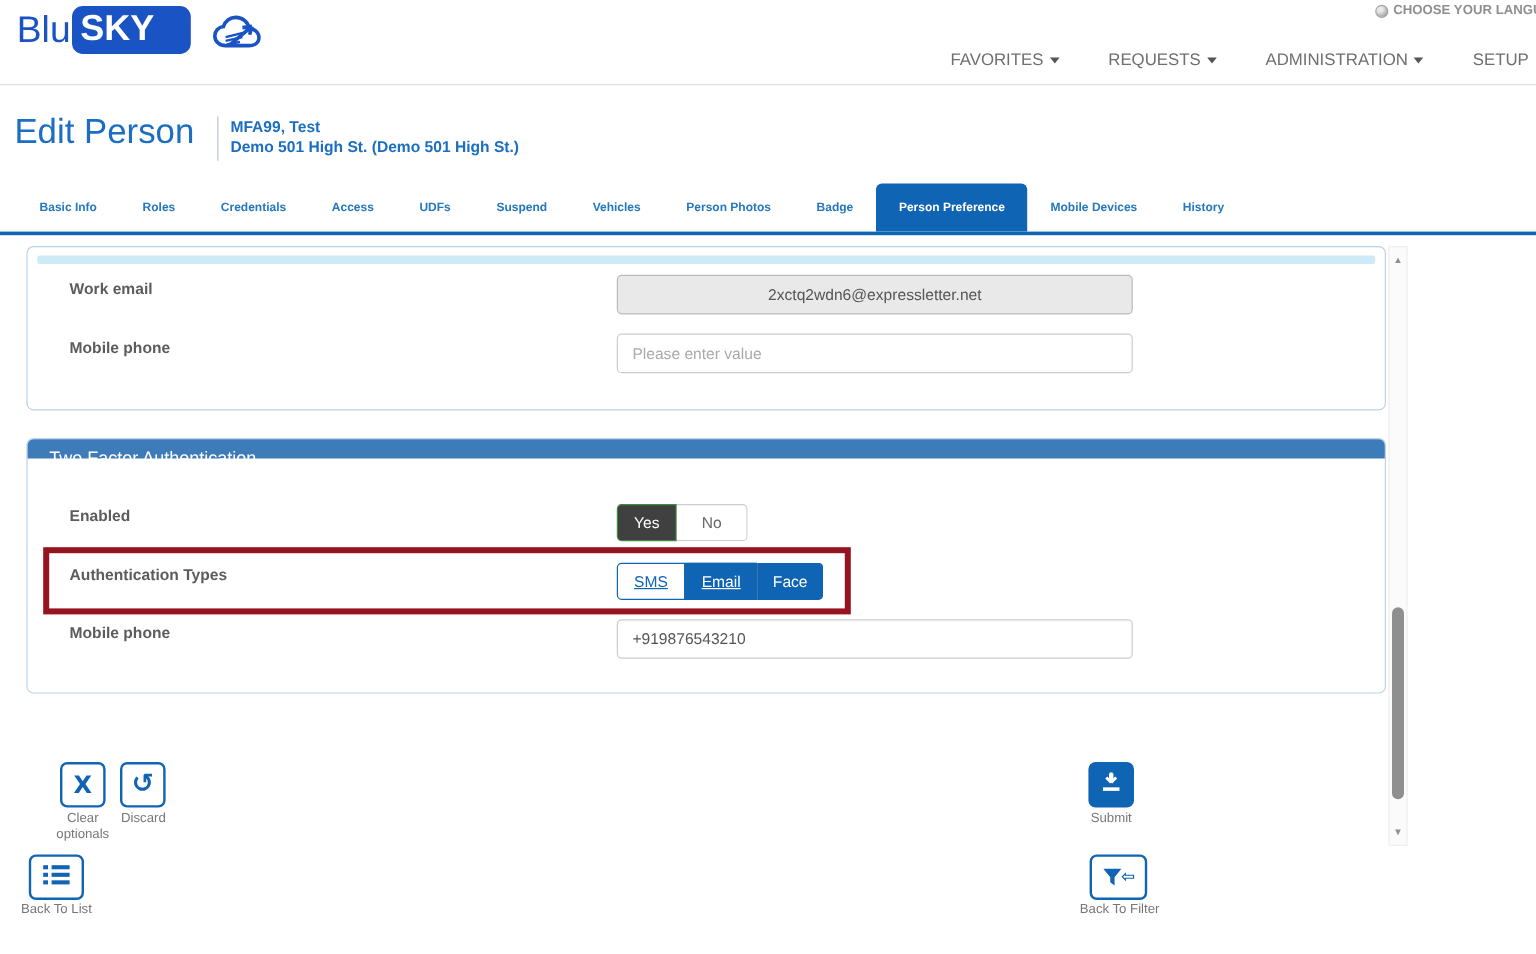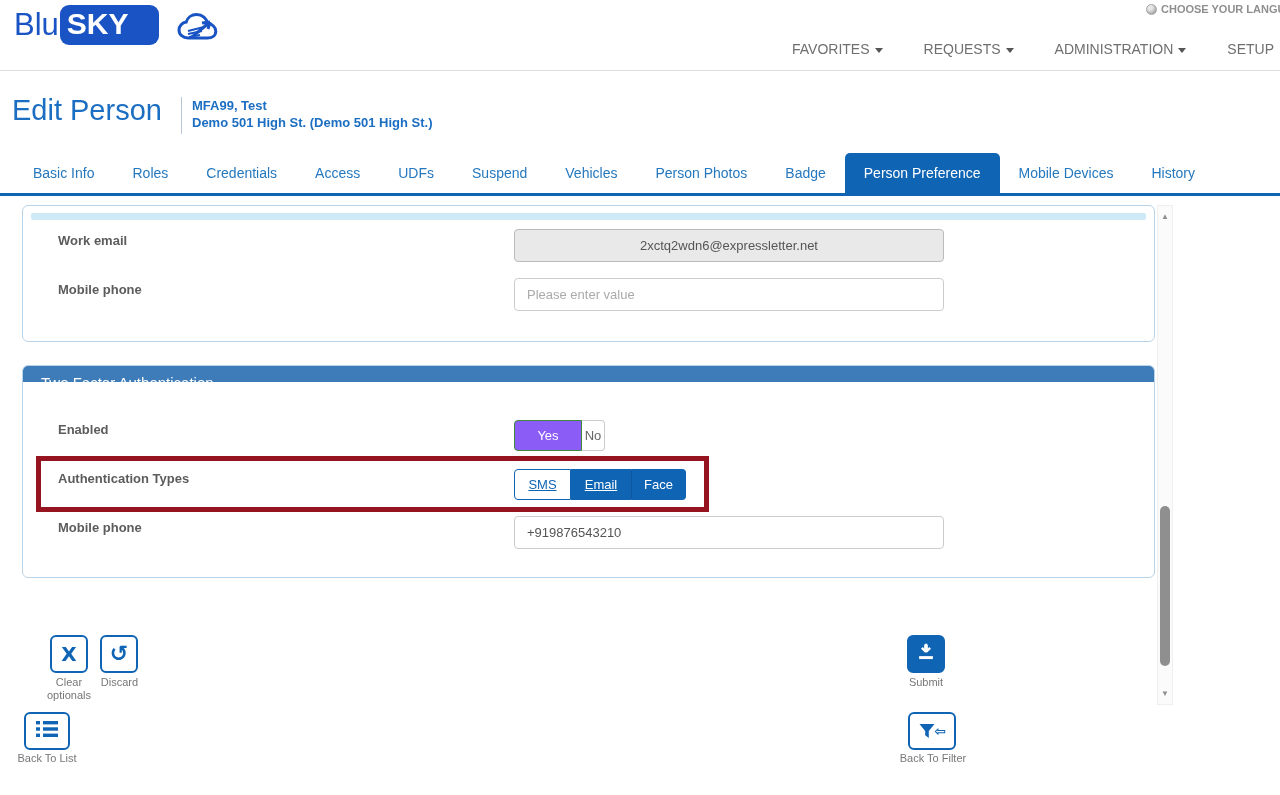--- a/index.html
+++ b/index.html
@@ -25,40 +25,40 @@
   .caret{width:0;height:0;border-left:4px solid transparent;border-right:4px solid transparent;border-top:5px solid #555;margin-top:2px;}
   
   .page-title{position:absolute;left:12px;top:94px;font-size:29px;color:#1b6ec2;}
   .title-sep{position:absolute;left:181px;top:97px;width:1px;height:37px;background:#b9c6d6;}
   .subtitle{position:absolute;left:192px;top:97px;color:#1b6ec2;}
   .subtitle .l1{font-size:13px;font-weight:700;line-height:17px;}
   .subtitle .l2{font-size:13px;font-weight:600;line-height:17px;}
   
   .tabs{position:absolute;left:0;top:153px;width:1280px;height:43px;border-bottom:3px solid #0f64b4;
     display:flex;align-items:stretch;padding-left:14px;box-sizing:border-box;}
-  .tab{font-size:14px;color:#2578be;display:flex;align-items:center;padding:0 19px;cursor:pointer;}
+  .tab{font-size:10px;color:#2578be;display:flex;align-items:center;padding:0 19px;cursor:pointer;font-weight:bold;}
   .tab.active{background:#0f64b4;color:#fff;border-radius:5px 5px 0 0;}
   
   .panel{position:absolute;left:22px;width:1133px;background:#fff;border:1px solid #b9d3e8;border-radius:6px;box-sizing:border-box;}
   .panel1{top:205px;height:137px;}
   .panel1-strip{margin:7px 8px 0 8px;height:7px;background:#cfeaf7;border-radius:2px;}
   .panel2{top:365px;height:213px;}
   .panel2-header{height:16px;background:#3d7cb8;border-radius:5px 5px 0 0;color:#fff;
     font-size:15px;line-height:34px;padding-left:18px;}
   .field-label{position:absolute;left:35px;font-size:13px;font-weight:700;color:#5c5c5c;}
   .text-input{position:absolute;left:491px;width:430px;height:33px;box-sizing:border-box;
     border:1px solid #ccc;border-radius:4px;padding:0 12px;font-size:13px;color:#555;
     font-family:"Liberation Sans",sans-serif;background:#fff;outline:none;}
   .text-input::placeholder{color:#aaa;}
   .text-input:disabled{background:#e9e9e9;border-color:#bbb;color:#555;}
   
   .btn-group{position:absolute;left:491px;display:flex;}
   .tg-btn{height:31px;box-sizing:border-box;font-size:13px;display:flex;align-items:center;justify-content:center;cursor:pointer;}
-  .btn-yes{width:68px;background:#8b5cf6;color:#fff;border:1px solid #3d8b3d;border-radius:4px 0 0 4px;}
-  .btn-no{width:23px;background:#fff;color:#666;border:1px solid #ccc;border-left:none;border-radius:0 4px 4px 0;}
+  .btn-yes{width:50px;background:#404040;color:#fff;border:1px solid #3d8b3d;border-radius:4px 0 0 4px;}
+  .btn-no{width:59px;background:#fff;color:#666;border:1px solid #ccc;border-left:none;border-radius:0 4px 4px 0;}
   .btn-sms{width:57px;background:#fff;color:#0f64b4;border:1px solid #0f64b4;border-radius:4px 0 0 4px;text-decoration:underline;}
   .btn-email{width:60px;background:#0f64b4;color:#fff;border:1px solid #0f64b4;text-decoration:underline;}
   .btn-face{width:55px;background:#0f64b4;color:#fff;border:1px solid #0f64b4;border-left:1px solid #0d56a0;border-radius:0 4px 4px 0;}
   .highlight-box{position:absolute;left:13px;top:90px;width:673px;height:56px;box-sizing:border-box;
     border:5px solid #96141f;pointer-events:none;}
   
   .icon-btn{position:absolute;width:38px;height:38px;box-sizing:border-box;border:2px solid #0f64b4;
     border-radius:6px;background:#fff;display:flex;align-items:center;justify-content:center;cursor:pointer;}
   .icon-btn.filled{background:#0f64b4;border-color:#0f64b4;}
   .glyph{color:#0f64b4;font-weight:700;font-size:20px;font-family:"DejaVu Sans",sans-serif;line-height:1;}

